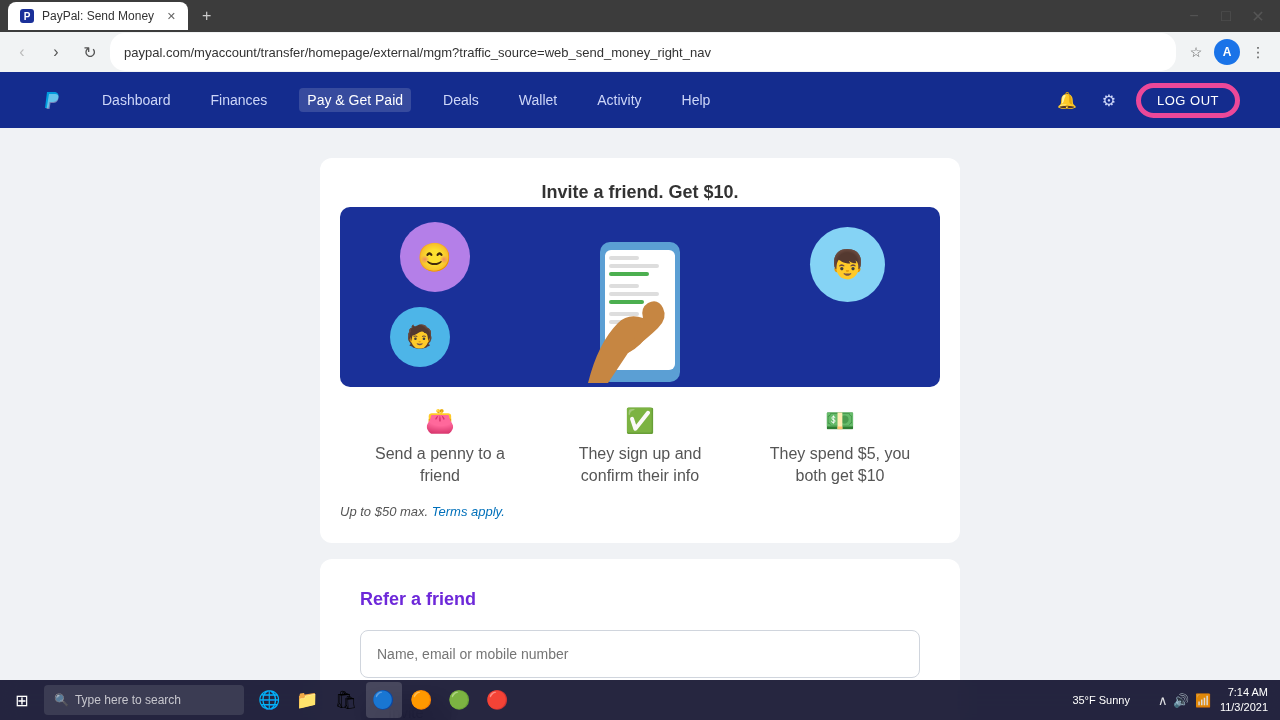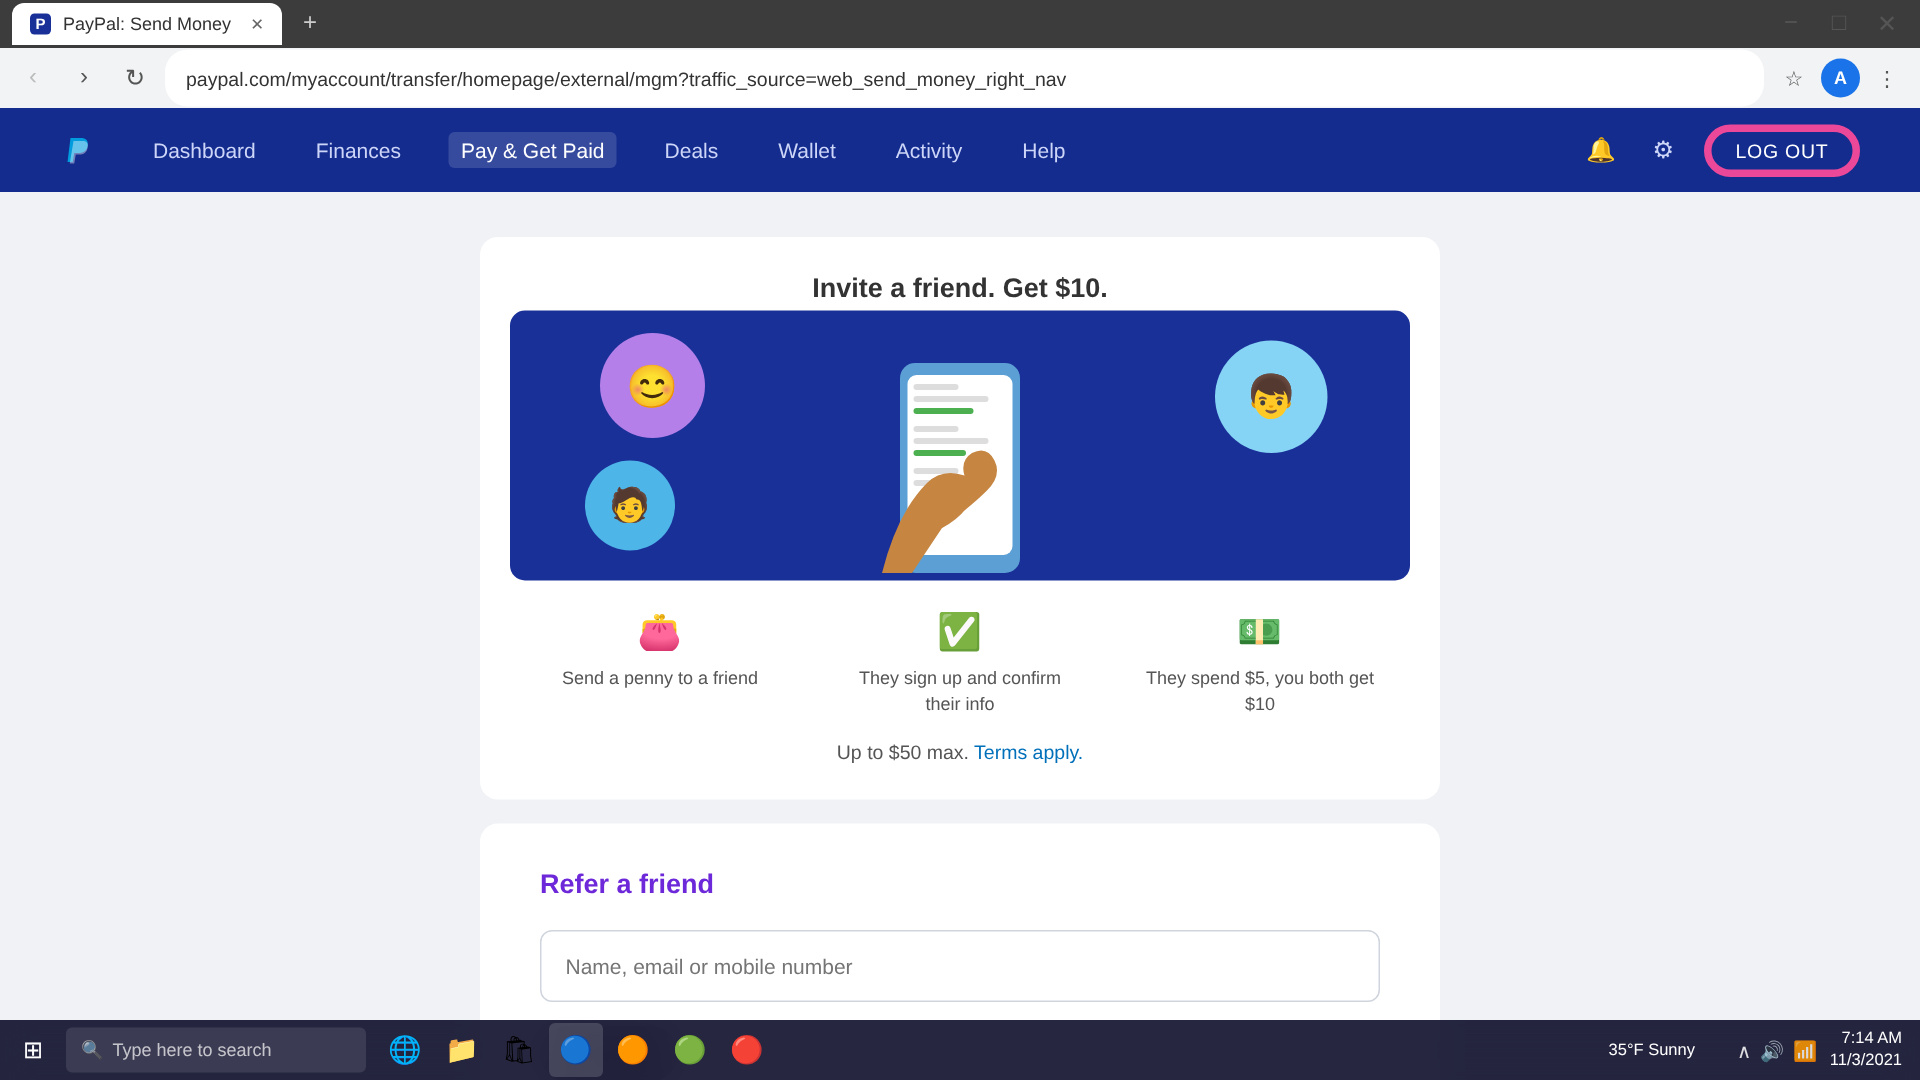--- a/index.html
+++ b/index.html
@@ -248,28 +248,29 @@
       align-items: center;
       width: 160px;
       text-align: center;
     }
     .step-icon {
       font-size: 24px;
       margin-bottom: 8px;
       color: #555;
     }
     .step-text {
-      font-size: 12px;
+      font-size: 16px;
       color: #555;
       line-height: 1.4;
     }
     .terms-row {
-      text-align: center;
+      text-align: left;
       font-size: 13px;
       color: #555;
+      font-style: italic;
     }
     .terms-link {
       color: #0070ba;
       text-decoration: none;
       cursor: pointer;
     }
 
     
     .refer-card {
       background: white;

